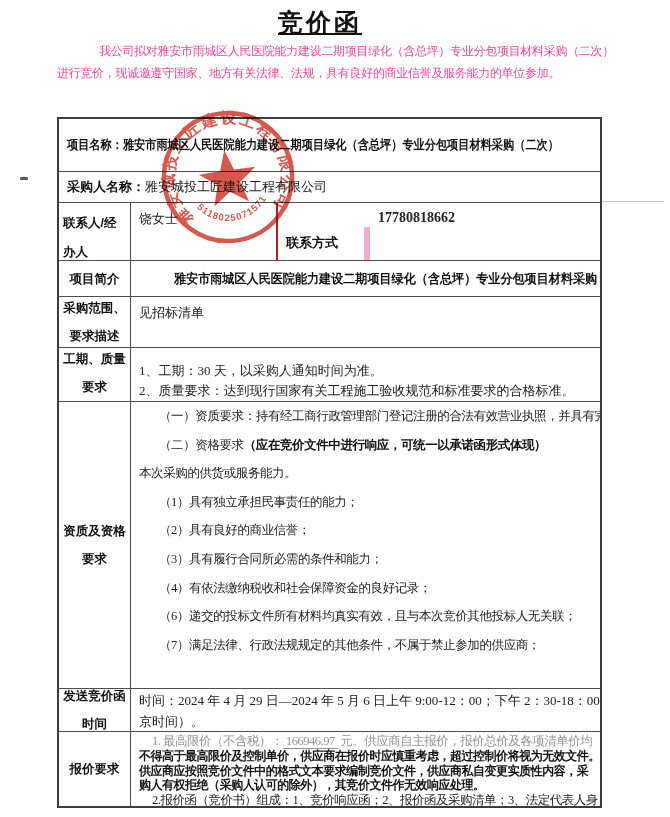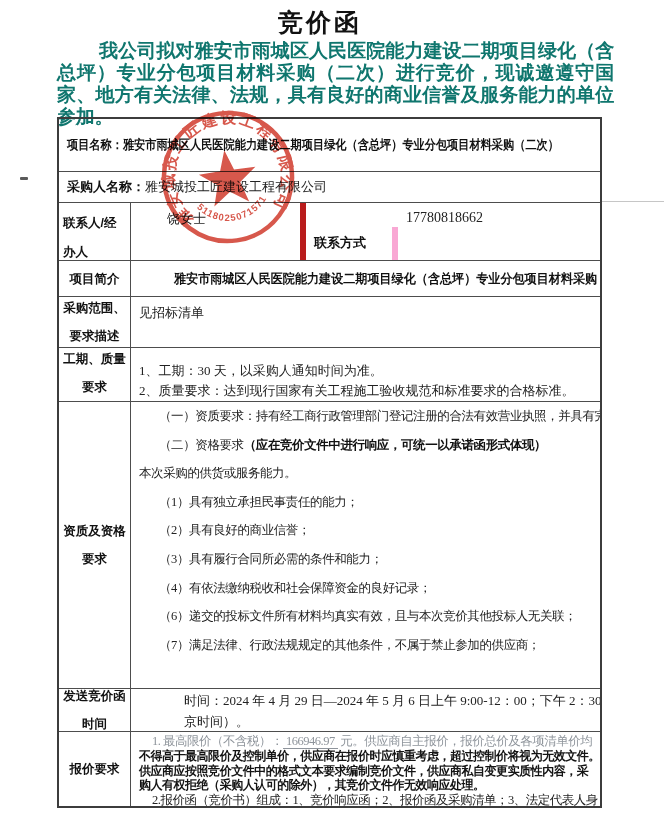--- a/index.html
+++ b/index.html
@@ -5,53 +5,53 @@
   * { margin:0; padding:0; box-sizing:border-box; }
   html,body { background:#ffffff; }
   .page {
     position:relative; width:670px; height:817px; overflow:hidden;
     background:#fff; font-family:"Liberation Serif","DejaVu Serif",serif;
     color:#1d1d1d;
   }
   .title {
     position:absolute; top:6px; left:0; width:640px; text-align:center;
     font-size:25px; font-weight:700; letter-spacing:3px;
-    font-family:"Liberation Sans","DejaVu Sans",sans-serif; color:#111;
+    font-family:"Liberation Sans","DejaVu Sans",sans-serif; color:#111;text-decoration:underline;
   }
   .intro {
     position:absolute; top:40px; left:57px; width:557px;
-    font-size:19px; line-height:22px; letter-spacing:-0.3px;
-    text-align:justify; text-indent:42px; color:#0f766e;font-weight:bold;
+    font-size:12px; line-height:22px; letter-spacing:-0.3px;
+    text-align:justify; text-indent:42px; color:#ec4899;
   }
   
   .tbl {
     position:absolute; left:57px; top:117px; width:545px;
     border:2px solid #3c3c3c; background:transparent;
   }
   .trow { display:flex; border-top:1px solid #4d4d4d; overflow:hidden; }
   .trow.r1 { border-top:none; height:52px; }
   .trow.r2 { height:31px; }
   .trow.r3 { height:58px; }
   .trow.r4 { height:36px;gap:35px; }
   .trow.r5 { height:51px; }
   .trow.r6 { height:54px;align-items:flex-end; }
   .trow.r7 { height:287px; }
-  .trow.r8 { height:43px;gap:45px; }
+  .trow.r8 { height:43px; }
   .trow.r9 { height:75px; }
   .lcell {
     width:72px; flex:0 0 72px; border-right:1px solid #4d4d4d;
     display:flex; flex-direction:column; justify-content:center;
     text-align:center; font-weight:700; font-size:12.5px; line-height:28px;
     color:#111; padding:0 4px; overflow:hidden;
     font-family:"Liberation Sans","DejaVu Sans",sans-serif;
   }
   .lcell.left { text-align:left; justify-content:flex-start; padding-top:6px; line-height:29px; }
   .ccell { flex:1 1 auto; overflow:hidden; padding:0 6px 0 8px; font-size:13px; color:#222; }
   .vcenter { display:flex; align-items:center; }
-  .cellw { width:147px; flex:0 0 147px; border-right:6px solid #b91c1c;margin-left:28px; }
+  .cellw { width:147px; flex:0 0 147px; border-right:2px solid #b91c1c; }
   .cellx { width:92px; flex:0 0 92px; border-right:6px solid #f9a8d4;margin-top:24px; }
   .b { font-weight:700; color:#111; font-family:"Liberation Sans","DejaVu Sans",sans-serif; }
   .nowrap { white-space:nowrap; }
   .sqz { transform:scaleX(0.93); transform-origin:left center; }
   .topline { padding-top:7px; }
   .qline { line-height:28.6px; white-space:nowrap; font-size:12.5px; letter-spacing:-0.4px; }
   .ind { padding-left:20px; }
   .ind1 { padding-left:13px; }
   .dline { line-height:20px; white-space:nowrap; }
   .pline { line-height:14.8px; white-space:nowrap; font-size:12.5px; letter-spacing:-0.5px; }
@@ -98,21 +98,21 @@
 
     <div class="trow r3">
       <div class="lcell left">联系人/经办人</div>
       <div class="cellw ccell">
         <div class="topline">饶女士</div>
       </div>
       <div class="cellx ccell">
         <div class="topline b">联系方式</div>
       </div>
       <div class="ccell">
-        <div class="topline" style="font-size:14px;">17780818662</div>
+        <div class="topline" style="font-size:14px;font-weight:bold;">17780818662</div>
       </div>
     </div>
 
     <div class="trow r4">
       <div class="lcell">项目简介</div>
       <div class="ccell vcenter">
         <div class="nowrap b" style="transform:scaleX(0.93); transform-origin:left center;">雅安市雨城区人民医院能力建设二期项目绿化（含总坪）专业分包项目材料采购（二次）</div>
       </div>
     </div>
 

